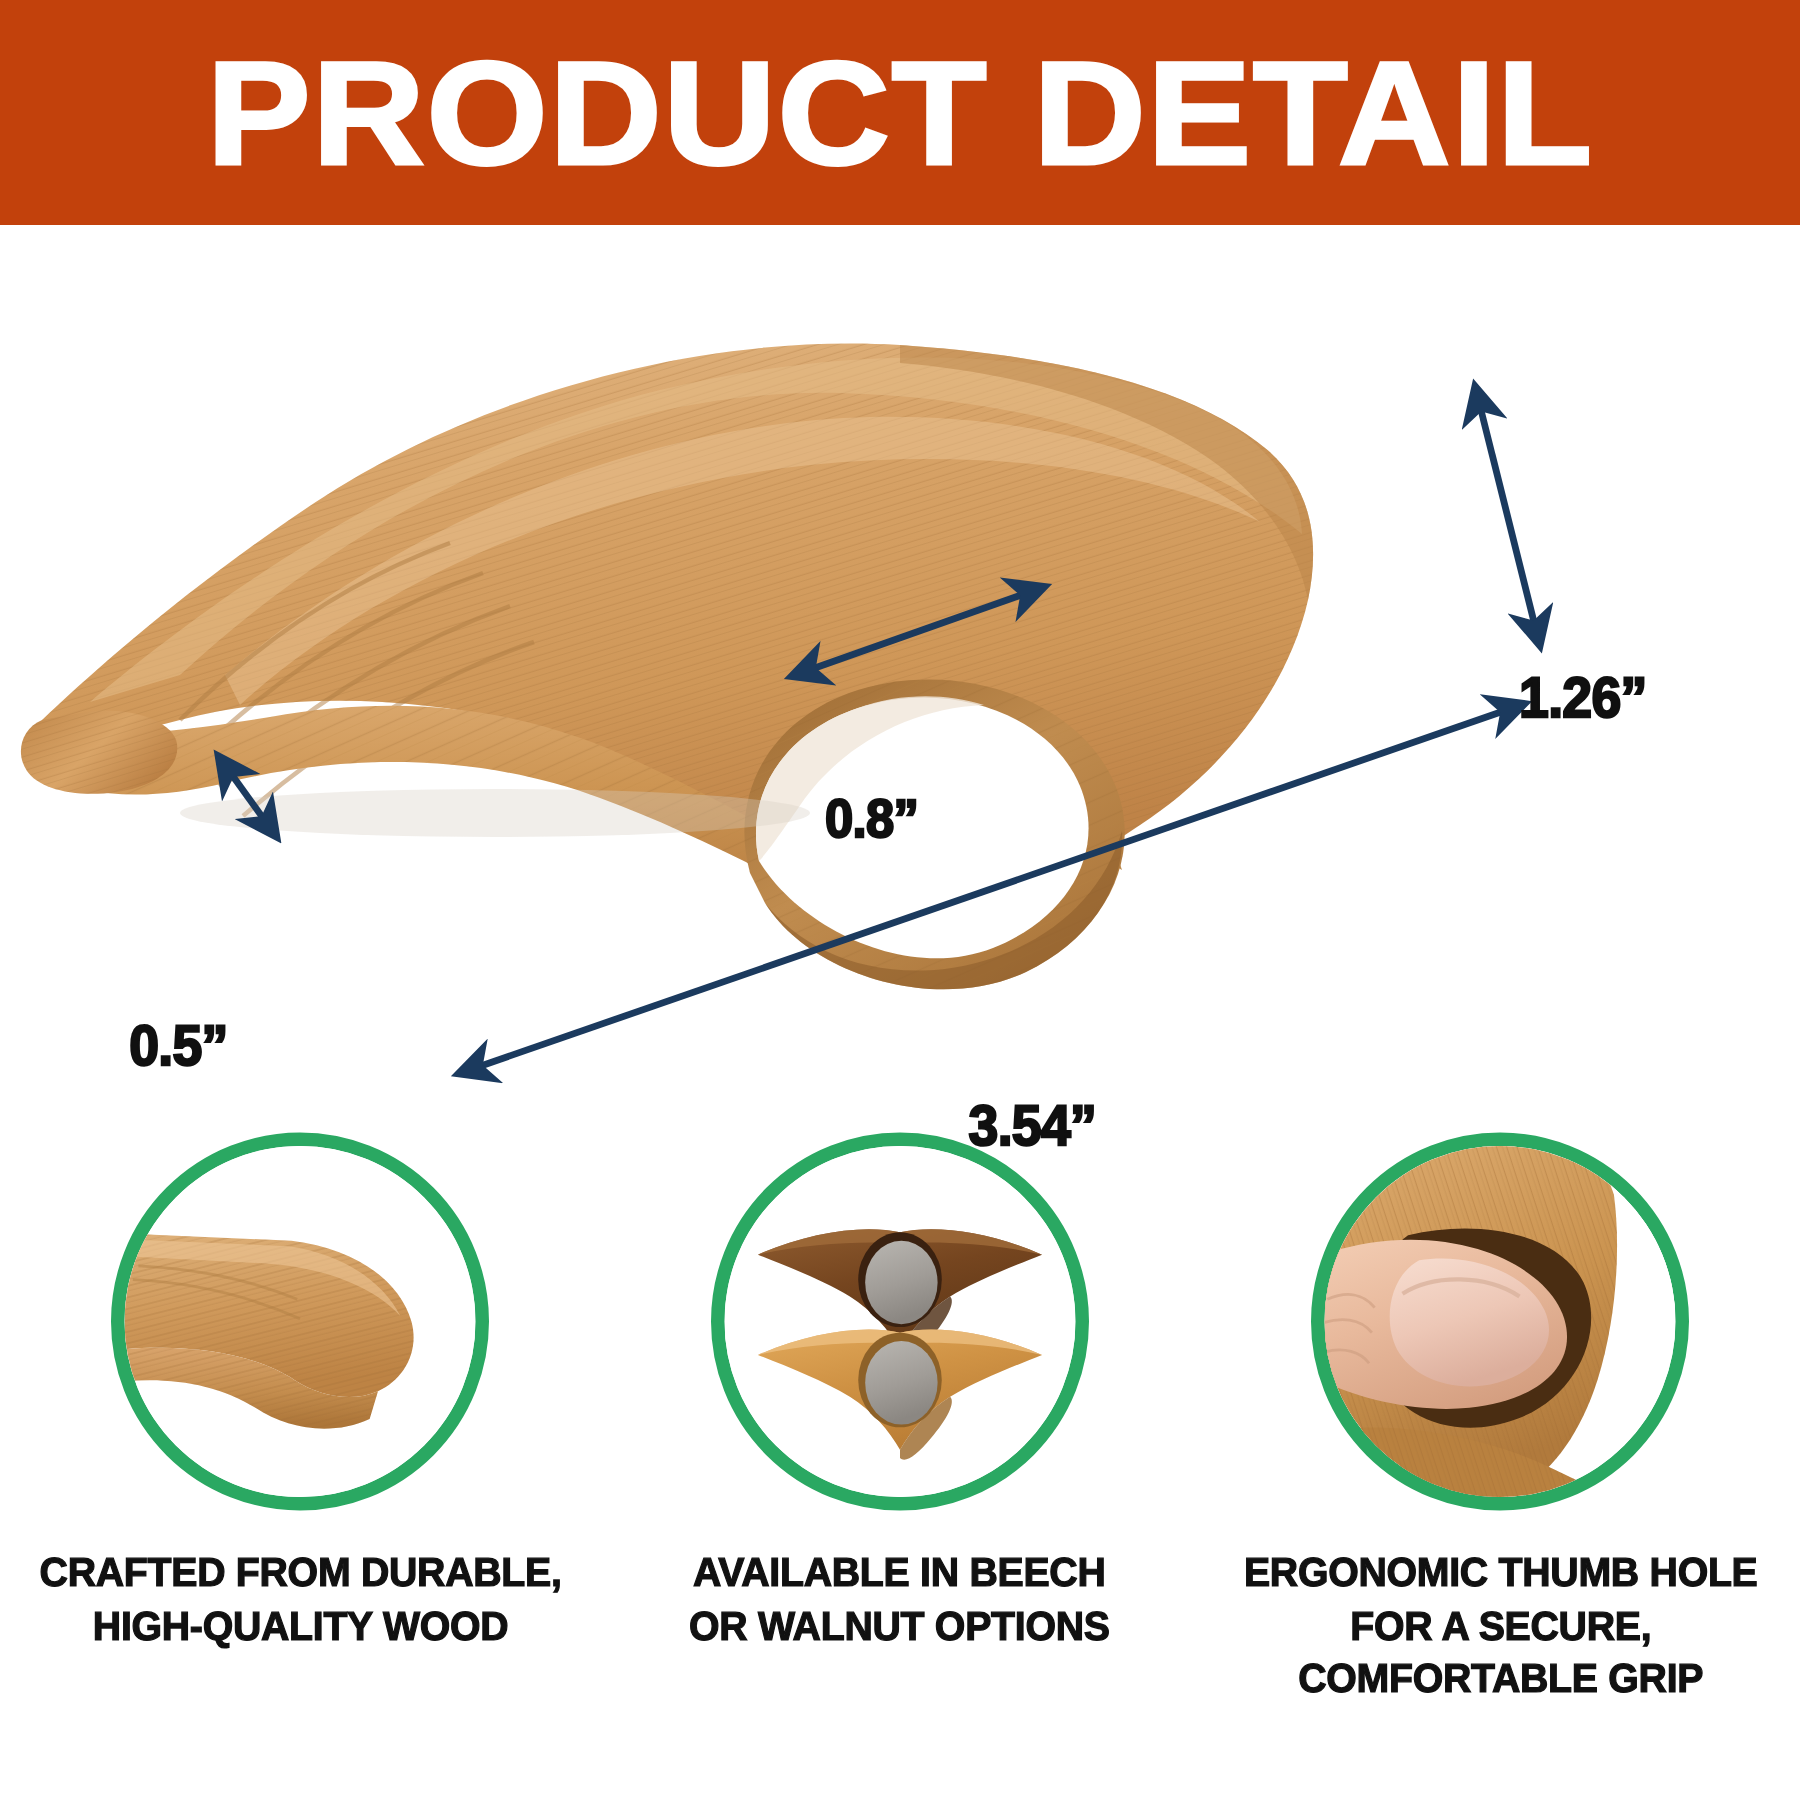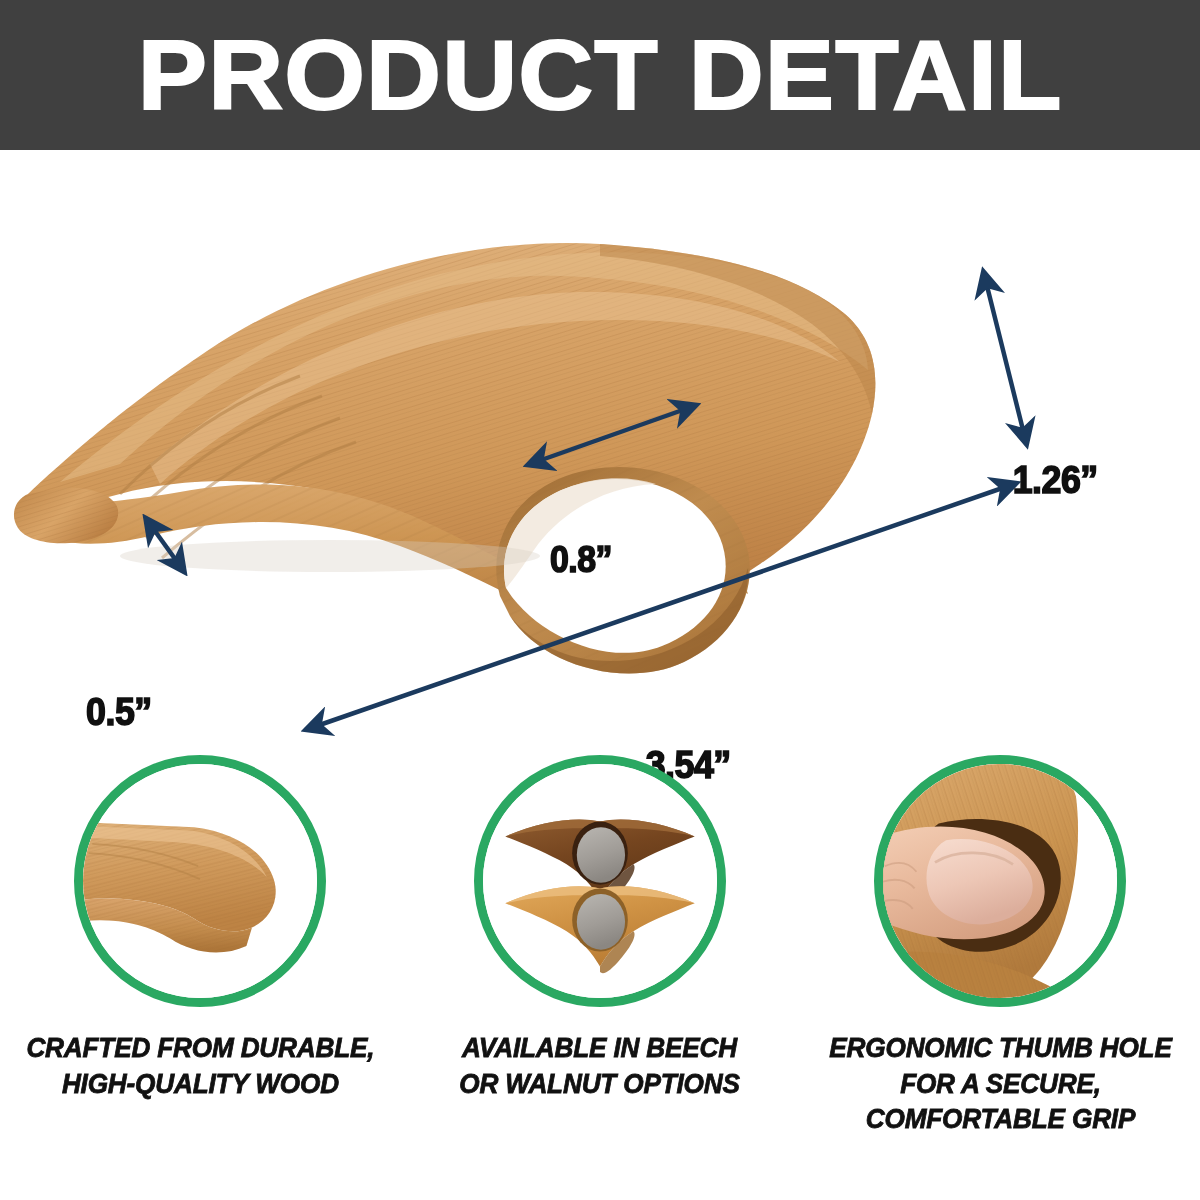--- a/index.html
+++ b/index.html
@@ -15,42 +15,42 @@
     position: relative;
   }
 
   
   .banner {
     position: absolute;
     left: 0;
     top: 0;
     width: 1200px;
     height: 150px;
-    background: #404040;
+    background: #c2410c;
     display: flex;
     align-items: center;
     justify-content: center;
   }
   .banner-title {
     color: #ffffff;
     font-family: "Liberation Sans", sans-serif;
     font-weight: bold;
     font-size: 98px;
     letter-spacing: 1px;
     line-height: 1;
     transform: scaleX(1.06);
     white-space: nowrap;
     -webkit-text-stroke: 2px #ffffff;
   }
 
   
   .hero {
     position: absolute;
     left: 0;
-    top: 164px;
+    top: 150px;
     width: 1200px;
     height: 600px;
   }
   .hero-svg {
     position: absolute;
     left: 0;
     top: 0;
   }
 
   
@@ -71,21 +71,20 @@
   #dim-length { left: 643px;  top: 580px; }
 
   
   .features {
     position: absolute;
     left: 0;
     top: 755px;
     width: 1200px;
     height: 445px;
     display: flex;
-    font-style: italic;
   }
   .feature {
     width: 400px;
     display: flex;
     flex-direction: column;
     align-items: center;
   }
   .circle-wrap {
     width: 252px;
     height: 252px;

